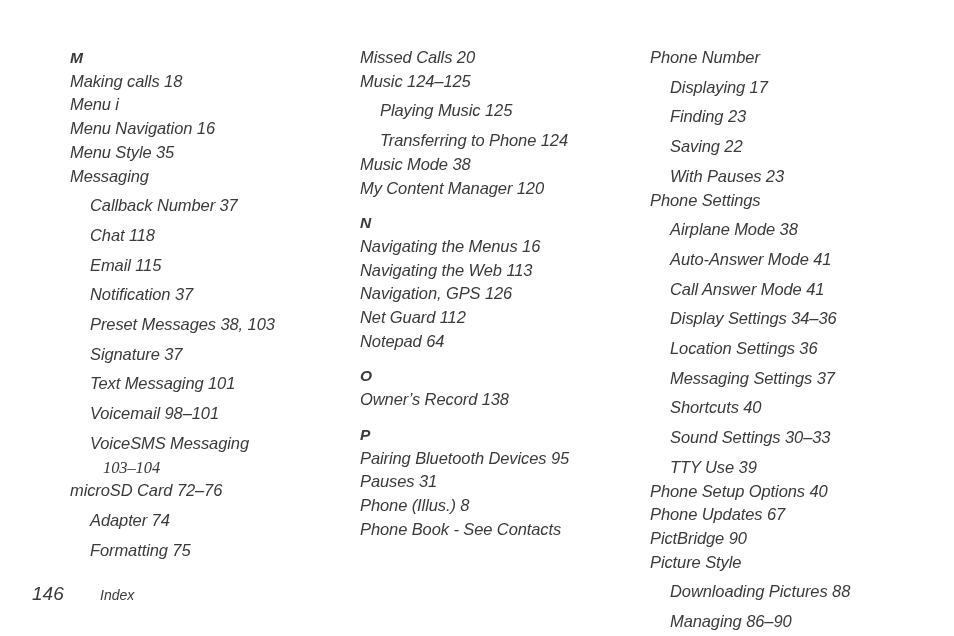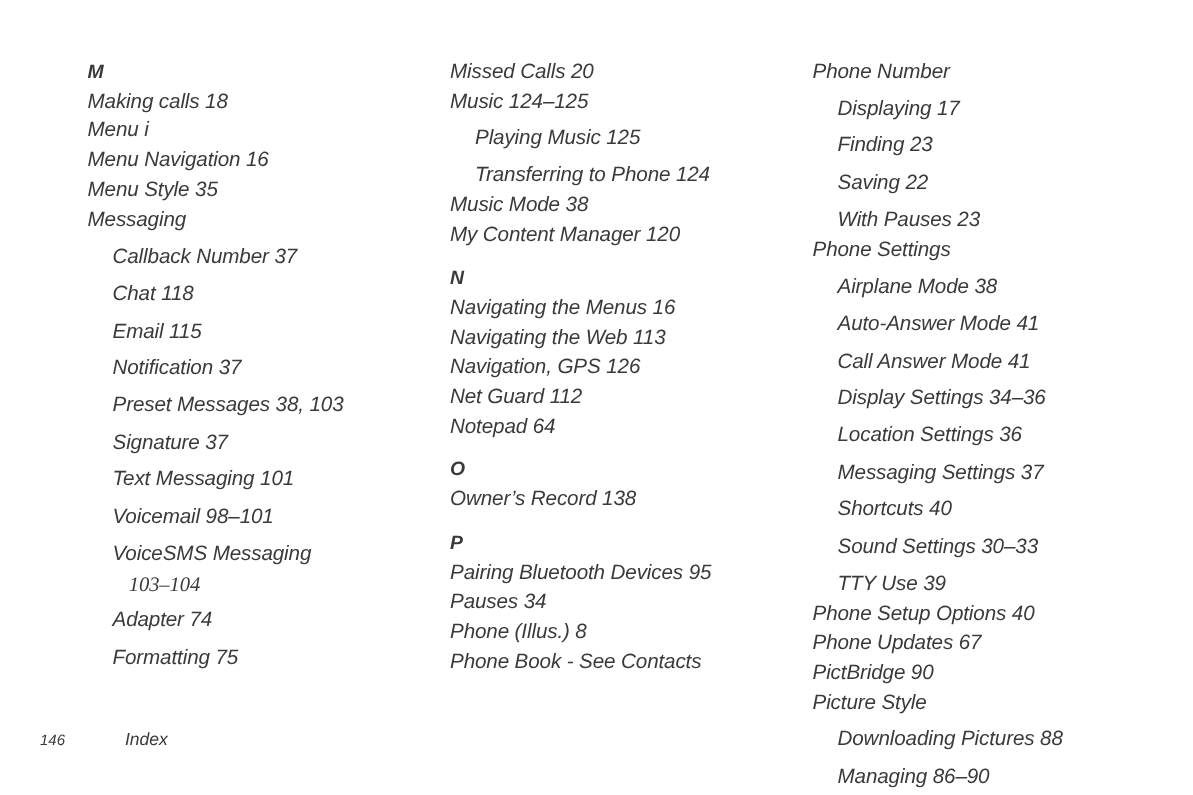--- a/index.html
+++ b/index.html
@@ -65,21 +65,21 @@
   .footer {
     position: absolute;
     left: 32px;
     top: 583px;
     display: flex;
     flex-direction: row;
     align-items: baseline;
   }
   .footer-page-number {
     font-style: italic;
-    font-size: 12px;
+    font-size: 19px;
     width: 68px;
     display: inline-block;
   }
   .footer-label {
     font-style: italic;
     font-size: 14px;
   }
 </style>
 </head>
 <body style="color: rgb(58, 58, 58); background: rgb(255, 255, 255);">
@@ -97,41 +97,42 @@
         <div class="entry lvl-1">Callback Number 37</div>
         <div class="entry lvl-1">Chat  118</div>
         <div class="entry lvl-1">Email  115</div>
         <div class="entry lvl-1">Notification  37</div>
         <div class="entry lvl-1">Preset Messages  38, 103</div>
         <div class="entry lvl-1">Signature 37</div>
         <div class="entry lvl-1">Text Messaging  101</div>
         <div class="entry lvl-1">Voicemail  98–101</div>
         <div class="entry lvl-1">VoiceSMS Messaging</div>
         <div class="entry lvl-2">103–104</div>
+        <div class="entry lvl-0">microSD Card  72–76</div>
         <div class="entry lvl-1">Adapter 74</div>
         <div class="entry lvl-1">Formatting  75</div>
       </div>
     <div class="column col-2">
         <div class="entry lvl-0">Missed Calls  20</div>
         <div class="entry lvl-0">Music  124–125</div>
         <div class="entry lvl-1">Playing Music  125</div>
         <div class="entry lvl-1">Transferring to Phone  124</div>
         <div class="entry lvl-0">Music Mode 38</div>
         <div class="entry lvl-0">My Content Manager 120</div>
         <div class="section-letter">N</div>
         <div class="entry lvl-0">Navigating the Menus  16</div>
         <div class="entry lvl-0">Navigating the Web  113</div>
         <div class="entry lvl-0">Navigation, GPS  126</div>
         <div class="entry lvl-0">Net Guard  112</div>
         <div class="entry lvl-0">Notepad  64</div>
         <div class="section-letter">O</div>
         <div class="entry lvl-0">Owner’s Record  138</div>
         <div class="section-letter">P</div>
         <div class="entry lvl-0">Pairing Bluetooth Devices  95</div>
-        <div class="entry lvl-0">Pauses  34</div>
+        <div class="entry lvl-0">Pauses  31</div>
         <div class="entry lvl-0">Phone (Illus.)  8</div>
         <div class="entry lvl-0">Phone Book - See Contacts</div>
       </div>
     <div class="column col-3">
         <div class="entry lvl-0">Phone Number</div>
         <div class="entry lvl-1">Displaying  17</div>
         <div class="entry lvl-1">Finding  23</div>
         <div class="entry lvl-1">Saving  22</div>
         <div class="entry lvl-1">With Pauses  23</div>
         <div class="entry lvl-0">Phone Settings</div>

